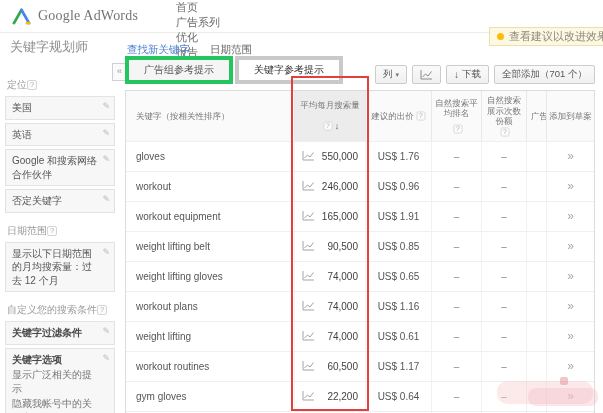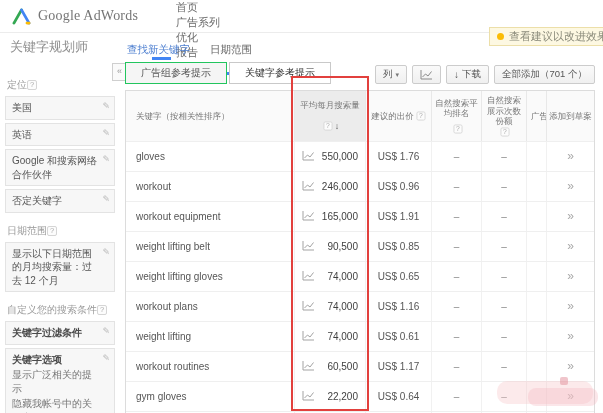--- a/index.html
+++ b/index.html
@@ -34,21 +34,21 @@
   .side-box{position:relative;background:#f7f7f7;border:1px solid #e3e3e3;padding:4px 15px 4px 6px;
     margin-bottom:3px;color:#555;line-height:1.35;cursor:pointer;}
   .side-box .pencil{position:absolute;right:4px;top:3px;color:#b8b8b8;font-size:9px;}
   .side-box.strong{font-weight:bold;color:#4a4a4a;}
   .side-sub{font-weight:normal;color:#787878;margin-top:2px;}
   
   .collapse{position:absolute;left:112px;top:63px;width:13px;height:16px;border:1px solid #cfcfcf;
     background:#fafafa;color:#999;font-size:9px;line-height:15px;text-align:center;cursor:pointer;}
   .main{position:absolute;left:125px;top:62px;width:470px;}
   .tabrow{display:flex;align-items:flex-end;height:22px;}
-  .tab{font-size:10px;color:#555;background:#f5f5f5;border:1px solid #22c55e;padding:3px 15px;
+  .tab{font-size:10px;color:#555;background:#f5f5f5;border:4px solid #22c55e;padding:3px 15px;
     margin-right:2px;white-space:nowrap;cursor:pointer;}
   .tab.active{background:#fff;border-color:#c9c9c9;color:#333;}
   .toolbar{margin-left:auto;display:flex;gap:5px;align-items:center;}
   .btn{font-size:9.5px;color:#555;background:linear-gradient(#fafafa,#f0f0f0);border:1px solid #ccc;
     border-radius:2px;height:17px;display:flex;align-items:center;padding:0 7px;gap:3px;white-space:nowrap;cursor:pointer;}
   .caret{font-size:7px;color:#777;}
   .dl-arrow{font-size:10px;color:#555;font-weight:bold;}
   
   .table{margin-top:6px;border:1px solid #dcdcdc;background:#fff;width:468px;}
   .thead,.row{display:grid;grid-template-columns:168px 71px 66px 50px 45px 20px 48px;}

